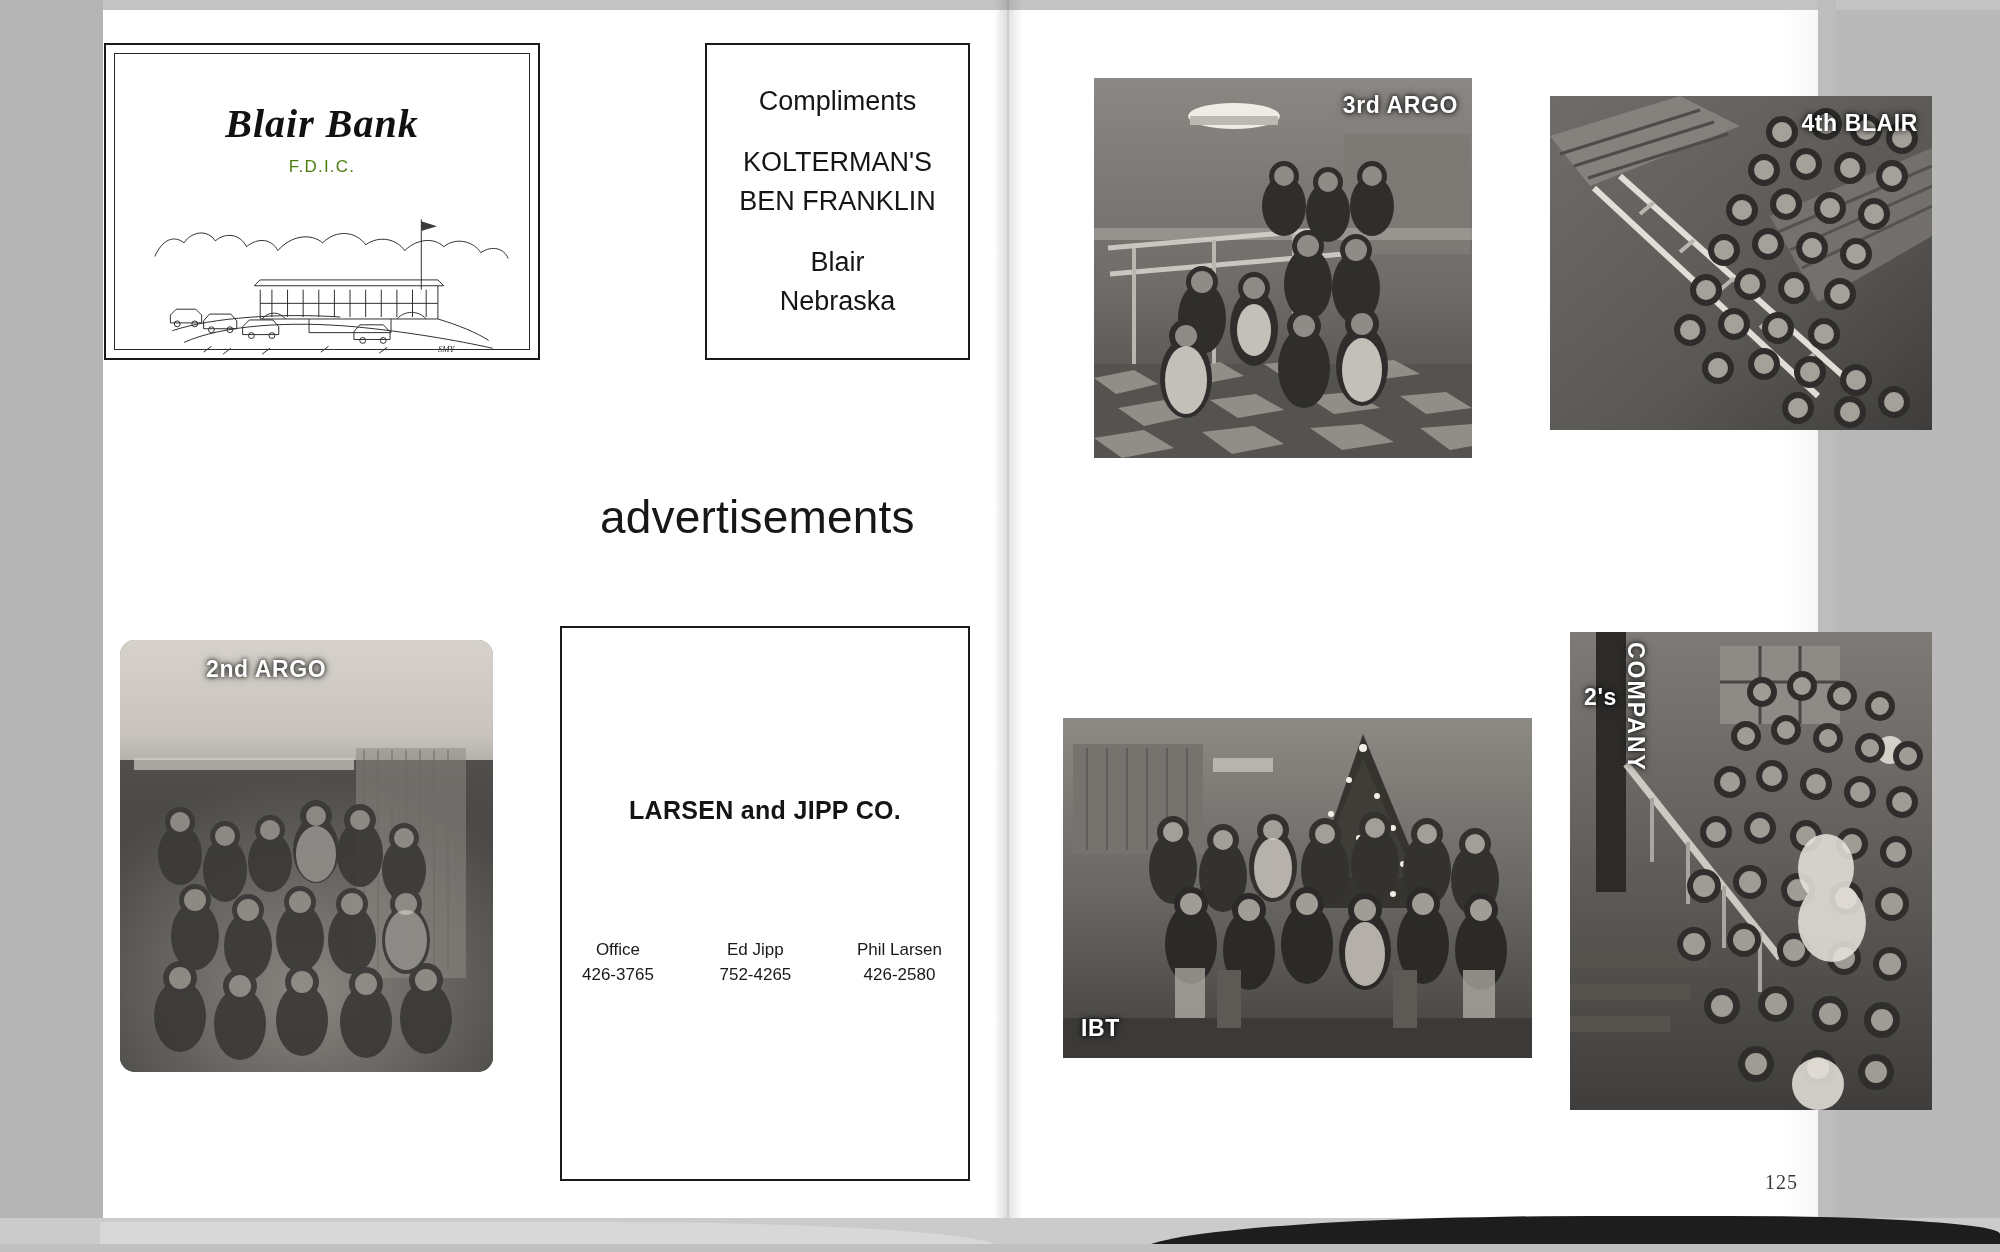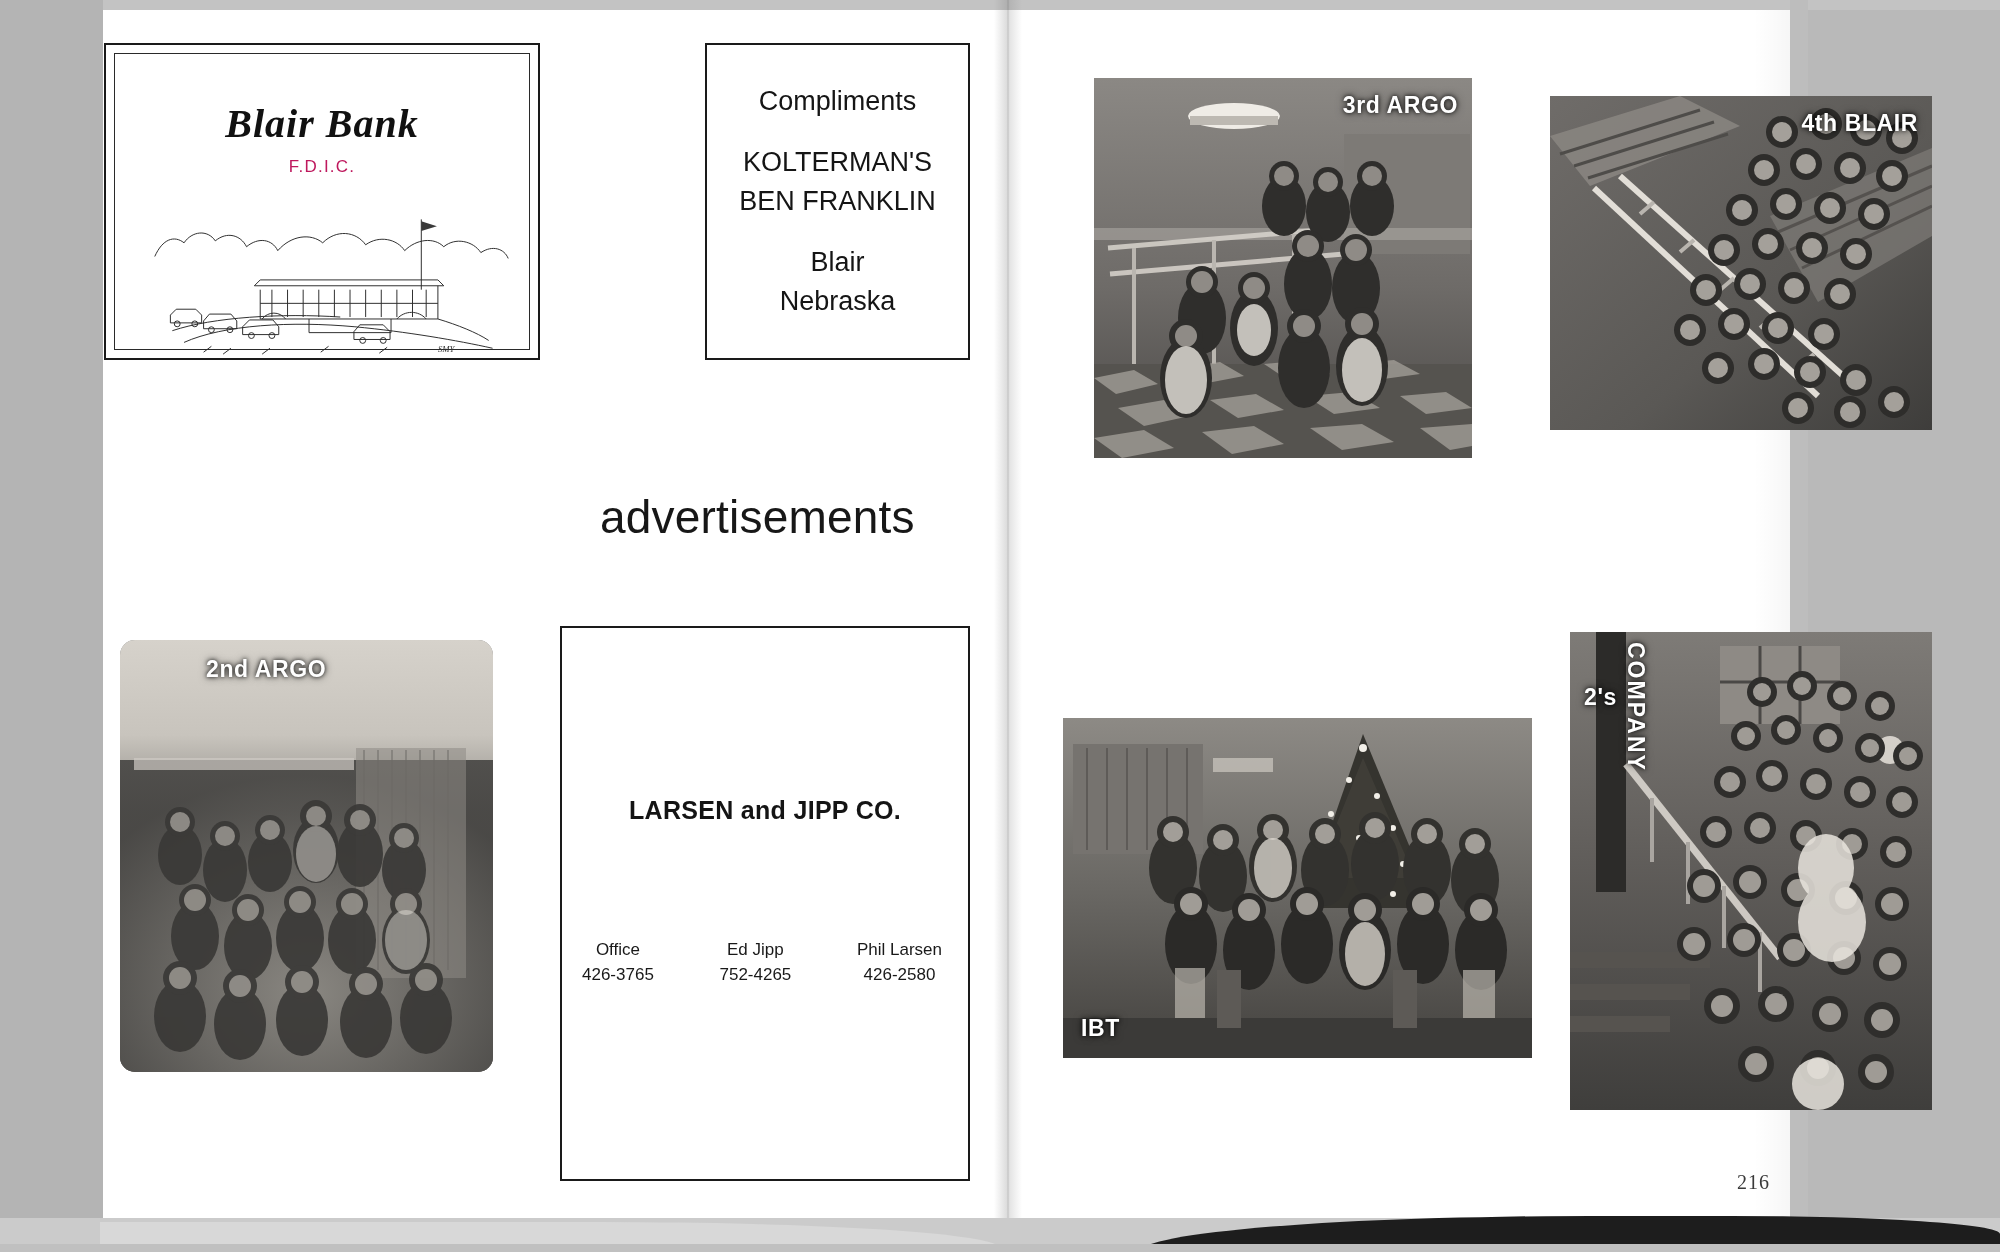--- a/index.html
+++ b/index.html
@@ -15,20 +15,21 @@
   }
   .page {
     position: absolute;
     left: 0; top: 0;
     width: 1808px;
     height: 1252px;
     background: #ffffff;
     background-image:
       linear-gradient(to right, rgba(0,0,0,0.06), rgba(0,0,0,0) 3%),
       linear-gradient(to left, rgba(0,0,0,0.05), rgba(0,0,0,0) 3%);
+    padding-left: 28px;
   }
   
   .margin-left {
     position: absolute;
     left: 0; top: 0; width: 103px; height: 1252px;
     background: #b4b4b4;
   }
   .margin-right {
     position: absolute;
     right: 0; top: 0; width: 18px; height: 1252px;
@@ -92,21 +93,21 @@
     font-size: 40px;
     letter-spacing: 1px;
     color: #111;
   }
   .bank-fdic {
     position: absolute;
     left: 0; right: 0; top: 103px;
     text-align: center;
     font-size: 17px;
     letter-spacing: 1.2px;
-    color: #be185d;
+    color: #4d7c0f;
   }
   .bank-drawing {
     position: absolute;
     left: 30px; right: 13px; top: 140px; height: 165px;
   }
   .bank-drawing svg { width: 100%; height: 100%; }
 
   
   .ad-kolterman {
     position: absolute;
@@ -781,20 +782,20 @@
       <g fill="#e9e5de" opacity="0.85">
         <ellipse cx="256" cy="236" rx="28" ry="34"></ellipse>
         <ellipse cx="262" cy="290" rx="34" ry="40"></ellipse>
         <ellipse cx="248" cy="452" rx="26" ry="26"></ellipse>
       </g>
     </svg>
     <div class="caption-overlay" style="left:14px; top:52px;">2's</div>
     <div class="caption-overlay" style="left:52px; top:10px; writing-mode: vertical-rl; letter-spacing:2px;">COMPANY</div>
   </div>
 
-  <div class="page-number">216</div>
+  <div class="page-number">125</div>
 
   <div class="gutter"></div>
   <div class="bottom-shadow"></div>
   <div class="bottom-curve-left"></div>
   <div class="bottom-curve-right"></div>
   <div class="margin-bottom" style="height:8px; background:#c0c0c0;"></div>
 </div>
 
 </body></html>

